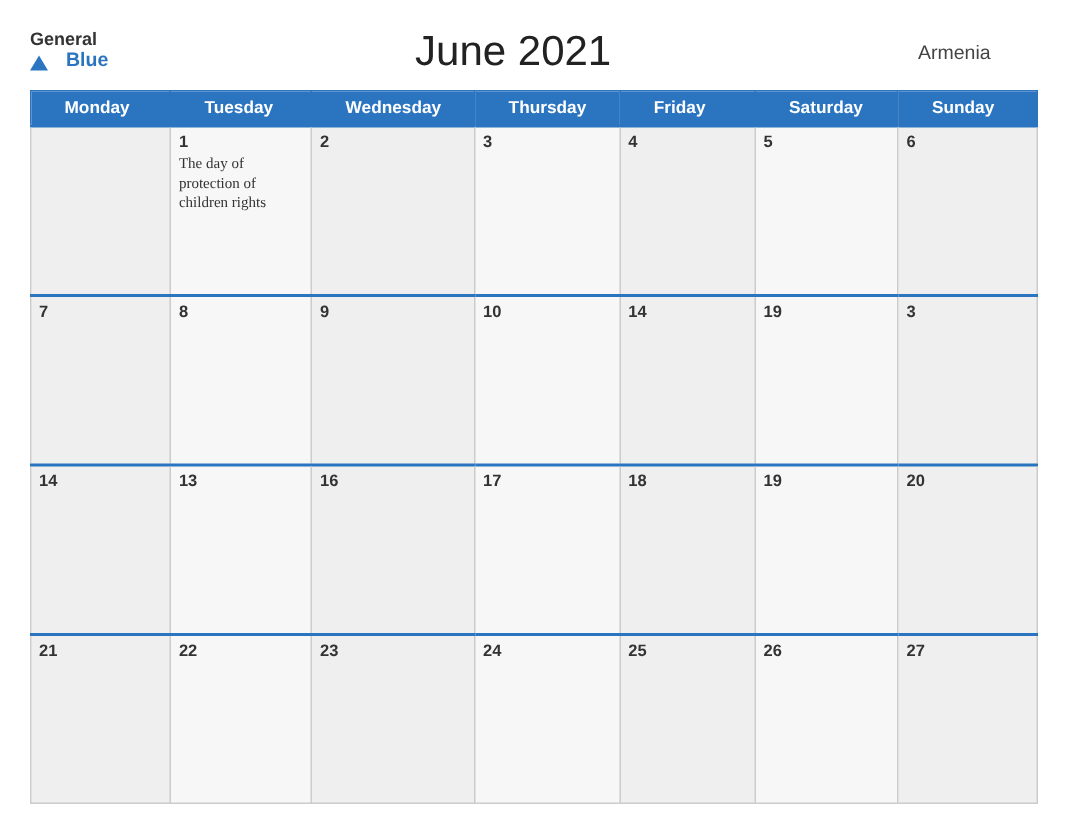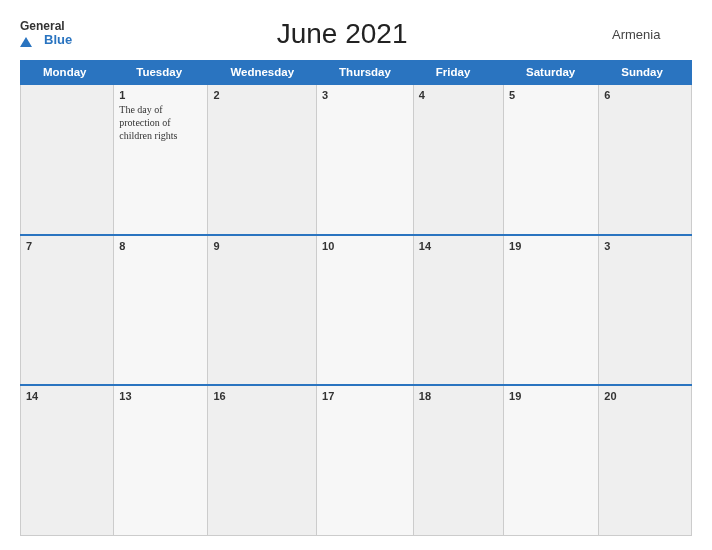--- a/index.html
+++ b/index.html
@@ -197,15 +197,38 @@
           <td>
             <span class="day-num">18</span>
           </td>
           <td>
             <span class="day-num">19</span>
           </td>
           <td>
             <span class="day-num">20</span>
           </td>
         </tr>
+        <tr>
+          <td>
+            <span class="day-num">21</span>
+          </td>
+          <td>
+            <span class="day-num">22</span>
+          </td>
+          <td>
+            <span class="day-num">23</span>
+          </td>
+          <td>
+            <span class="day-num">24</span>
+          </td>
+          <td>
+            <span class="day-num">25</span>
+          </td>
+          <td>
+            <span class="day-num">26</span>
+          </td>
+          <td>
+            <span class="day-num">27</span>
+          </td>
+        </tr>
       </tbody>
   </table>
 </div>
 
 </body></html>

